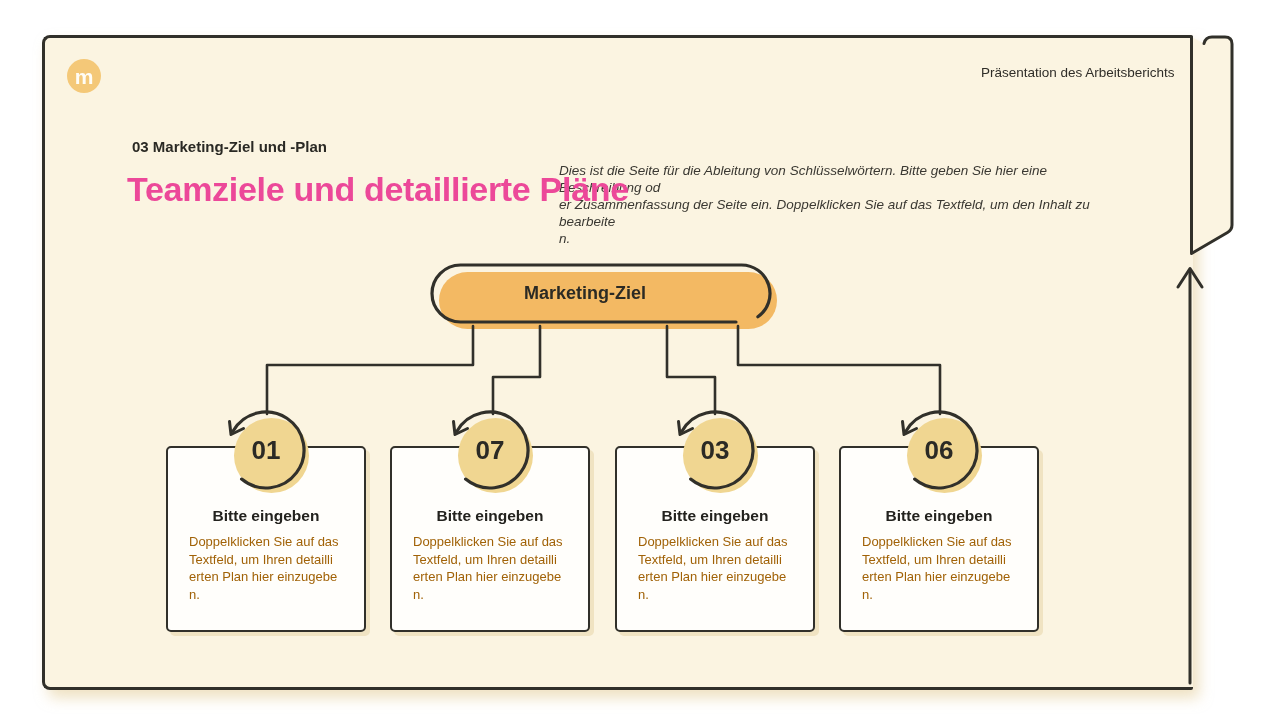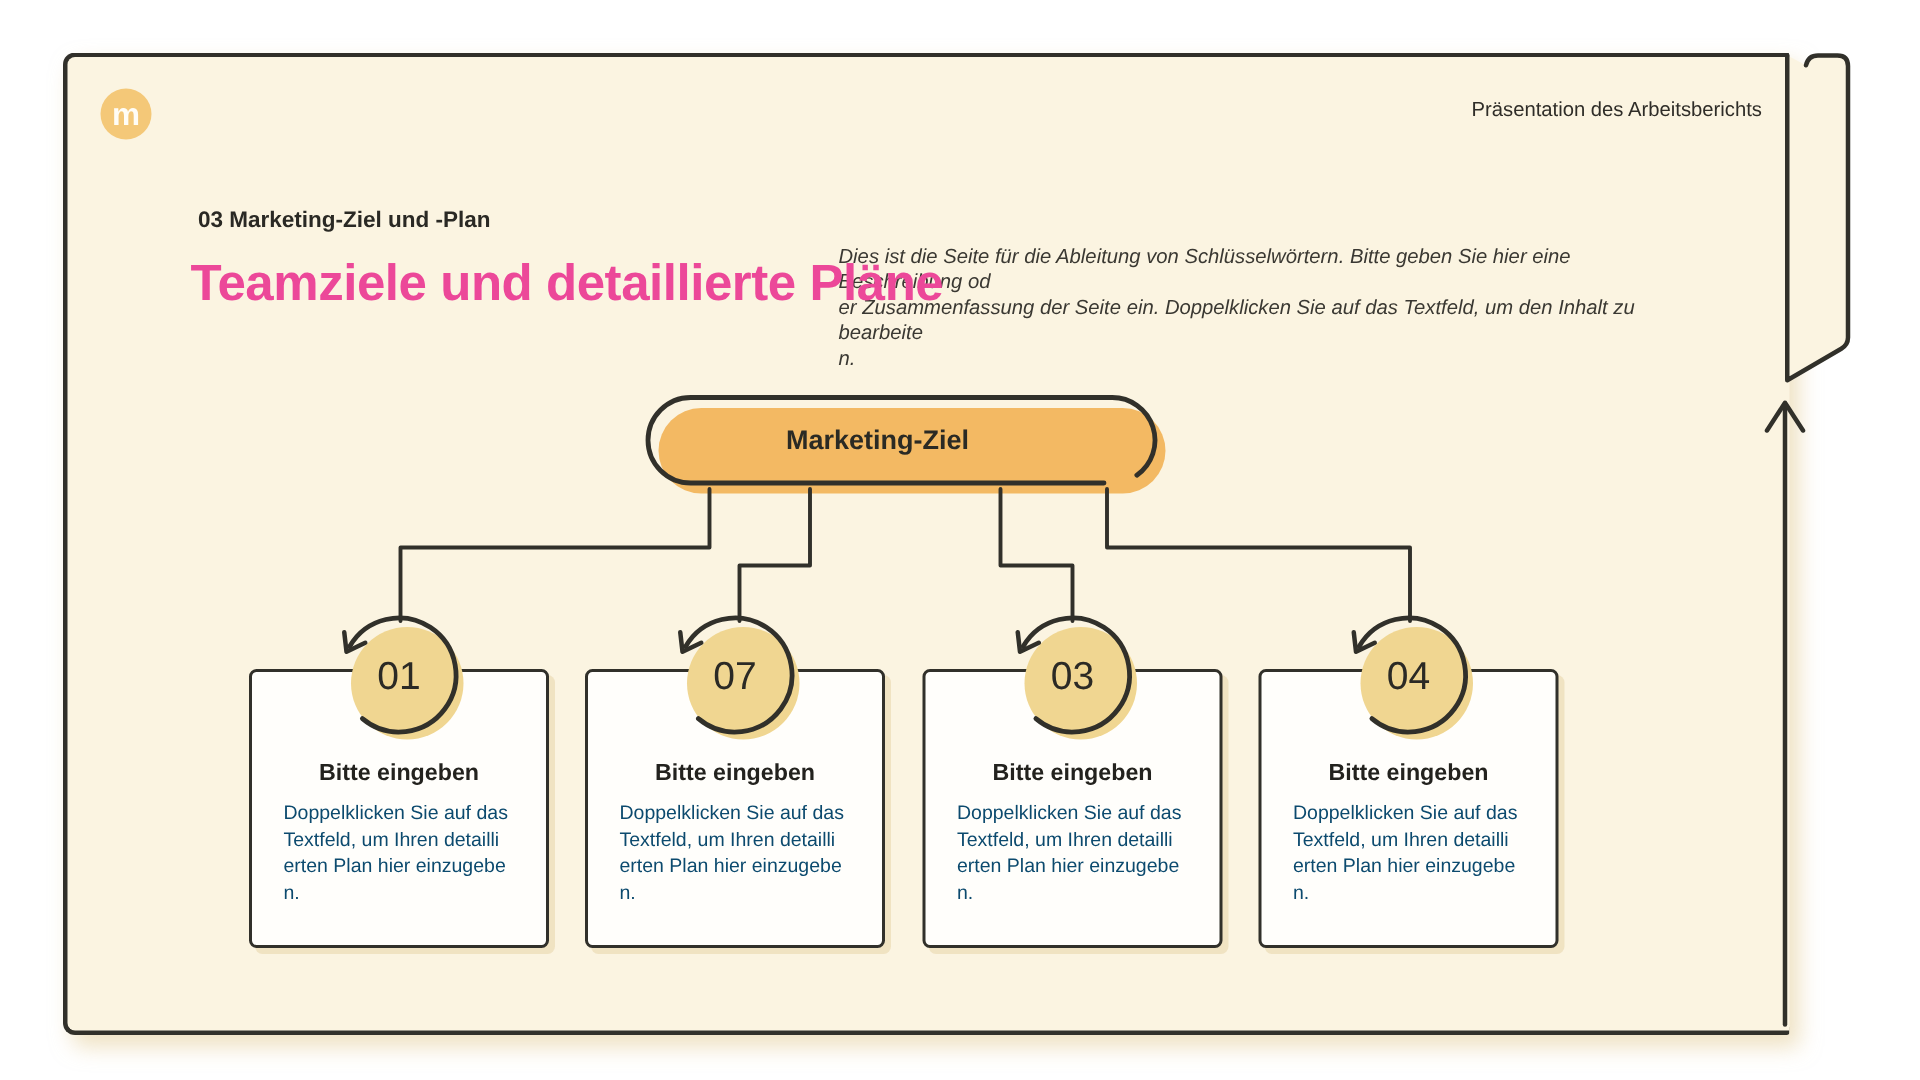--- a/index.html
+++ b/index.html
@@ -60,30 +60,30 @@
   .card{
     top:446px;width:200px;height:186px;box-sizing:border-box;
     background:#fffefb;border:2.5px solid #31302a;border-radius:5px;
     box-shadow:4px 4px 0 rgba(221,196,138,.35);
     z-index:3;
   }
   .card-title{
     margin-top:59px;text-align:center;font-size:15.5px;font-weight:bold;color:#23221e;
   }
   .card-body{
-    margin:8px 18px 0 21px;font-size:13px;line-height:17.5px;color:#0c4a6e;white-space:pre-line;
+    margin:8px 18px 0 21px;font-size:13px;line-height:17.5px;color:#a16207;white-space:pre-line;
   }
   .step-circle{
     top:400px;width:100px;height:100px;z-index:4;
   }
   .step-circle svg{position:absolute;left:0;top:0;}
   .step-num{
     position:absolute;left:0;top:0;width:100px;height:100px;
     display:flex;align-items:center;justify-content:center;
-    font-size:26px;font-weight:400;color:#2b2a25;padding-top:1px;box-sizing:border-box;
+    font-size:26px;font-weight:700;color:#2b2a25;padding-top:1px;box-sizing:border-box;
   }
 </style>
 </head>
 <body>
 
 <div class="abs slide"></div>
 
 <div class="abs logo">
     <span>m</span>
   </div>
@@ -168,14 +168,14 @@
     <path d="M -22.5,-21.5 L -35,-15.5 L -36.5,-28.5" fill="none" stroke="#31302a" stroke-width="3" stroke-linecap="round" stroke-linejoin="round"></path>
   </svg>
   <span class="step-num">03</span>
 </div>
 <div class="abs step-circle" style="left:889px">
   <svg width="100" height="100" viewBox="-50 -50 100 100">
     <circle cx="5.5" cy="5.5" r="37.5" fill="#f0d691"></circle>
     <path d="M -32.9,-19 A 38,38 0 1 1 -24.4,29.1" fill="none" stroke="#31302a" stroke-width="3.2" stroke-linecap="round"></path>
     <path d="M -22.5,-21.5 L -35,-15.5 L -36.5,-28.5" fill="none" stroke="#31302a" stroke-width="3" stroke-linecap="round" stroke-linejoin="round"></path>
   </svg>
-  <span class="step-num">04</span>
+  <span class="step-num">06</span>
 </div>
 
 </body></html>

